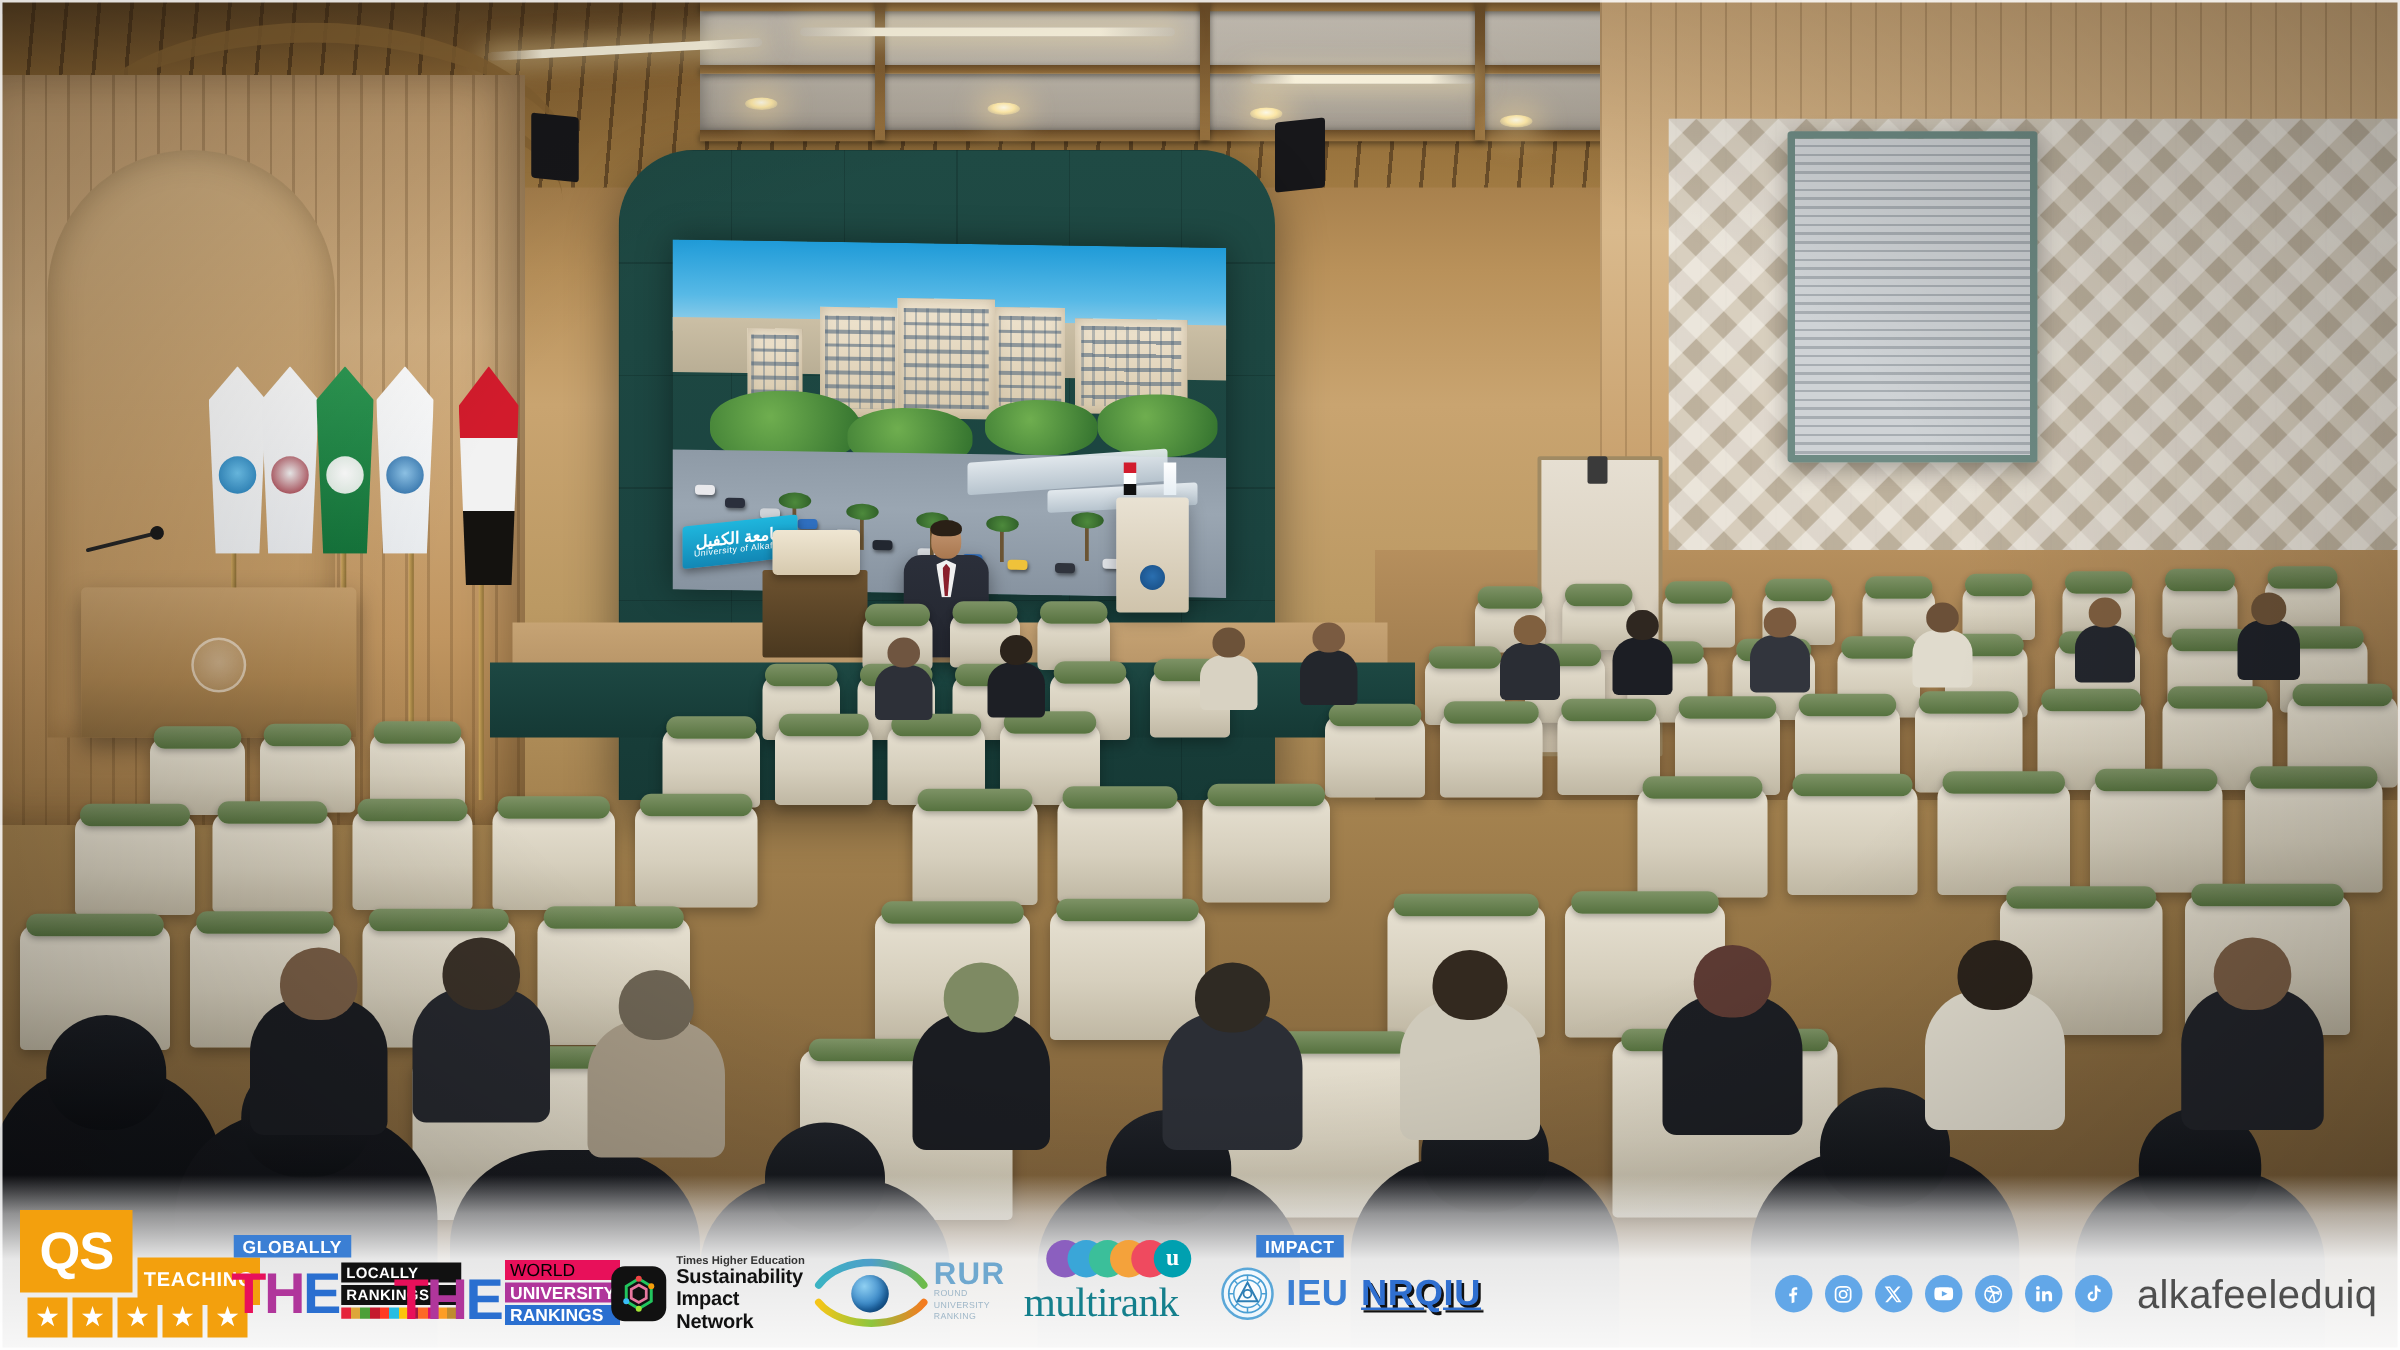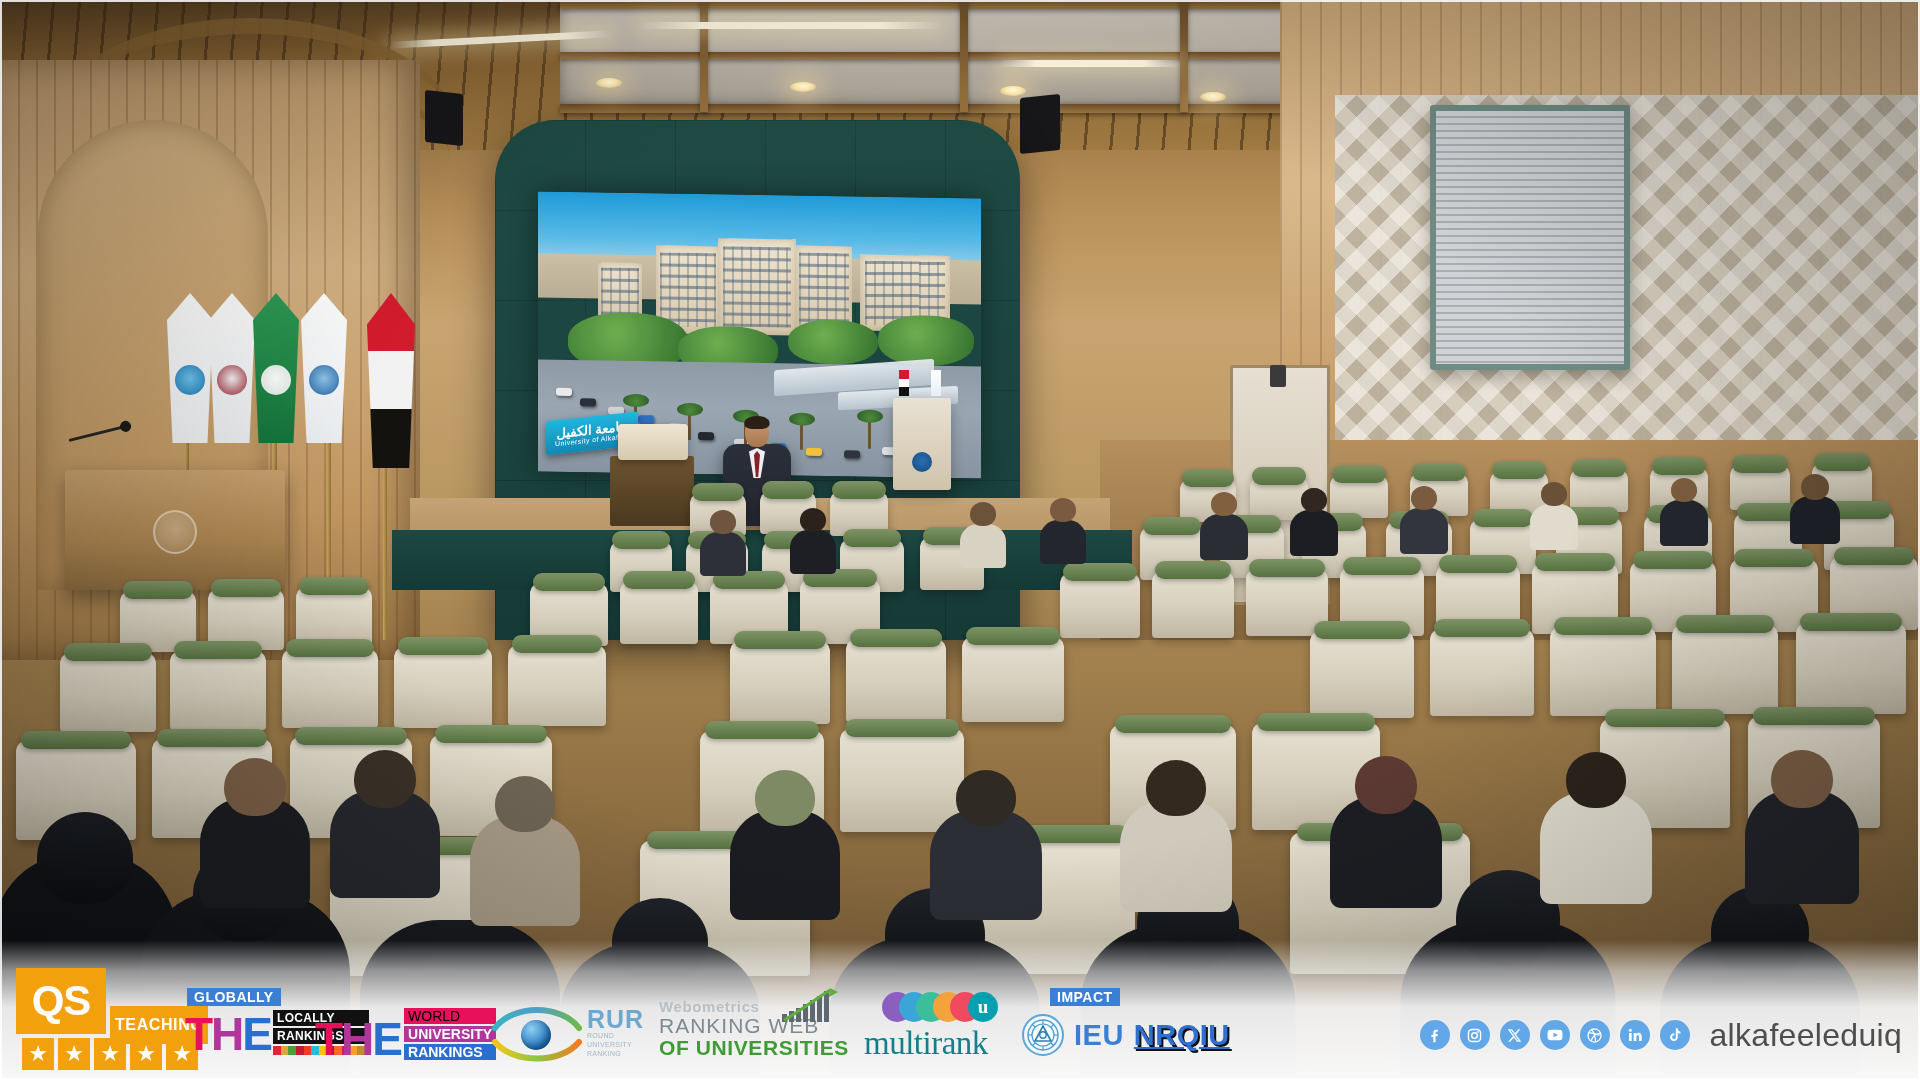--- a/index.html
+++ b/index.html
@@ -849,20 +849,37 @@
             <span class="the-E">E</span>
           </div>
           <div class="wur-stack">
             <div class="wur-1">WORLD</div>
             <div class="wur-2">UNIVERSITY</div>
             <div class="wur-3">RANKINGS</div>
           </div>
         </div>
       </div>
 
+      <div class="sin">
+        <div class="sin-icon">
+          <svg width="32" height="32" viewBox="0 0 32 32" aria-hidden="true">
+            <polygon points="16,4 26,10 26,22 16,28 6,22 6,10" fill="none" stroke="#22c55e" stroke-width="2.4"></polygon>
+            <polygon points="16,9 22,12.5 22,19.5 16,23 10,19.5 10,12.5" fill="none" stroke="#e879a0" stroke-width="2.2"></polygon>
+            <circle cx="26" cy="10" r="2.4" fill="#f59e0b"></circle>
+            <circle cx="6" cy="22" r="2.4" fill="#38bdf8"></circle>
+            <circle cx="16" cy="4" r="2.4" fill="#ef4444"></circle>
+            <circle cx="16" cy="28" r="2.4" fill="#a3e635"></circle>
+          </svg>
+        </div>
+        <div class="sin-text">
+          <div class="sin-the">Times Higher Education</div>
+          <div class="sin-l1">Sustainability</div>
+          <div class="sin-l2">Impact Network</div>
+        </div>
+      </div>
 
       <div class="rur">
         <div class="rur-eye">
           <svg width="96" height="62" viewBox="0 0 96 62" aria-hidden="true">
             <path d="M6 26 C24 2, 72 2, 90 26" fill="none" stroke-width="6" stroke-linecap="round" stroke="url(#g1)"></path>
             <path d="M6 40 C24 62, 72 62, 90 40" fill="none" stroke-width="6" stroke-linecap="round" stroke="url(#g2)"></path>
             <defs>
               <linearGradient id="g1" x1="0" y1="0" x2="1" y2="0">
                 <stop offset="0%" stop-color="#3bb3c3"></stop>
                   <stop offset="50%" stop-color="#4f9ec9"></stop>
@@ -878,38 +895,20 @@
           <div class="rur-globe"></div>
         </div>
         <div class="rur-txt">
           <div class="rur-name">RUR</div>
           <div class="rur-sub">ROUND</div>
           <div class="rur-sub">UNIVERSITY</div>
           <div class="rur-sub">RANKING</div>
         </div>
       </div>
 
-      <div class="webo">
-        <div class="webo-1">Webometrics</div>
-        <div class="webo-2">RANKING WEB</div>
-        <div class="webo-3">OF UNIVERSITIES</div>
-        <div class="webo-chart">
-          <div class="webo-bar" style="height:8px;"></div>
-          <div class="webo-bar" style="height:11px;"></div>
-          <div class="webo-bar" style="height:14px;"></div>
-          <div class="webo-bar" style="height:18px;"></div>
-          <div class="webo-bar" style="height:22px;"></div>
-          <div class="webo-bar" style="height:26px;"></div>
-          <div class="webo-bar" style="height:31px;"></div>
-          <svg width="58" height="34" viewBox="0 0 58 34" style="position:absolute;left:0;top:0;" aria-hidden="true">
-            <path d="M2 32 C14 26, 26 16, 48 2" fill="none" stroke="#5fae3a" stroke-width="3"></path>
-            <polygon points="48,0 56,4 47,9" fill="#5fae3a"></polygon>
-          </svg>
-        </div>
-      </div>
 
 
       <div class="mrank">
         <div class="mrank-circles">
           <div class="mcirc" style="left:0;background:#8b5fbf;"></div>
           <div class="mcirc" style="left:17px;background:#3aa6d8;"></div>
           <div class="mcirc" style="left:34px;background:#3bbf9a;"></div>
           <div class="mcirc" style="left:51px;background:#f4a23b;"></div>
           <div class="mcirc" style="left:68px;background:#ef4a5f;"></div>
           <div class="mrank-u">u</div>

